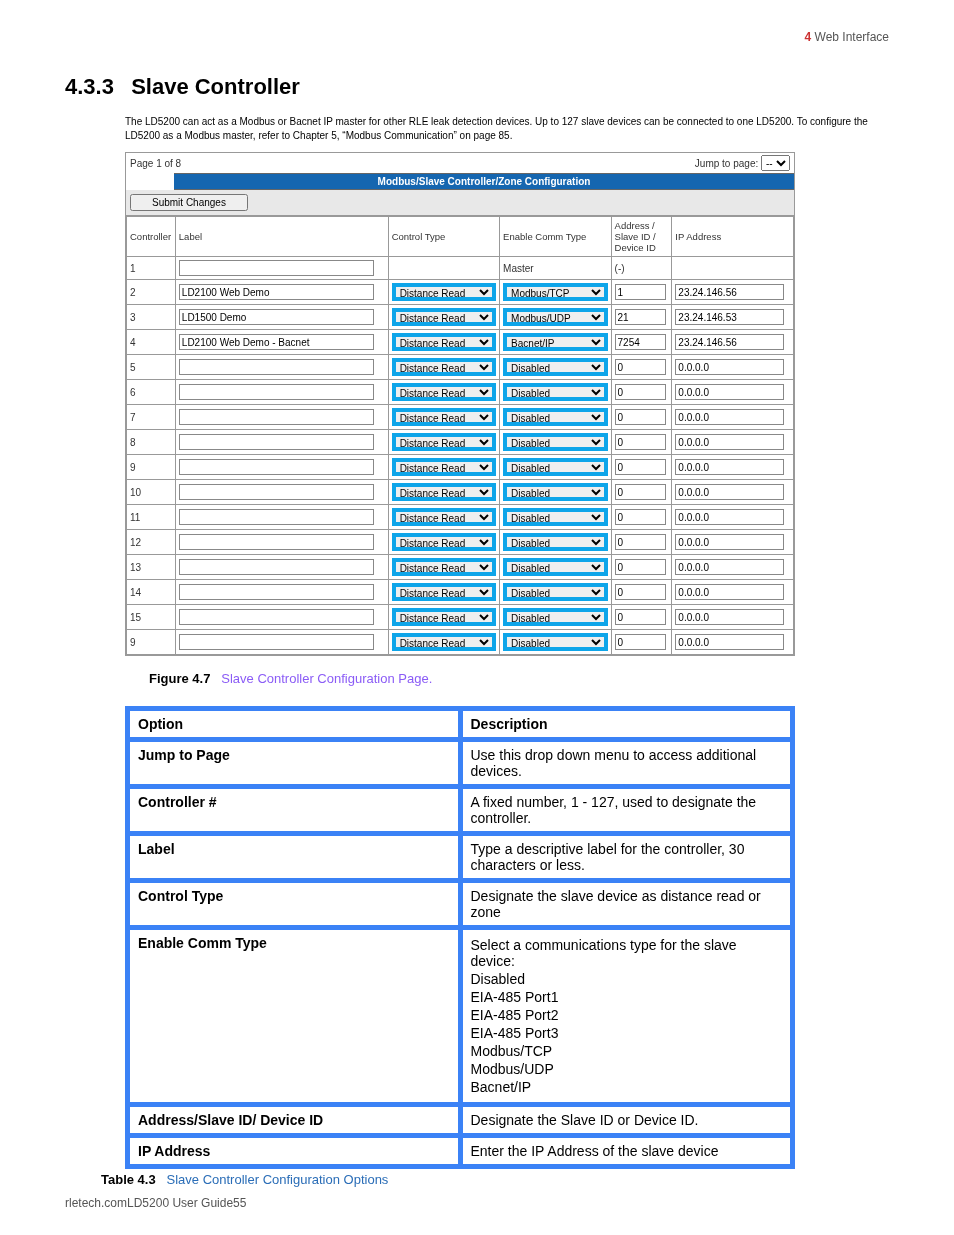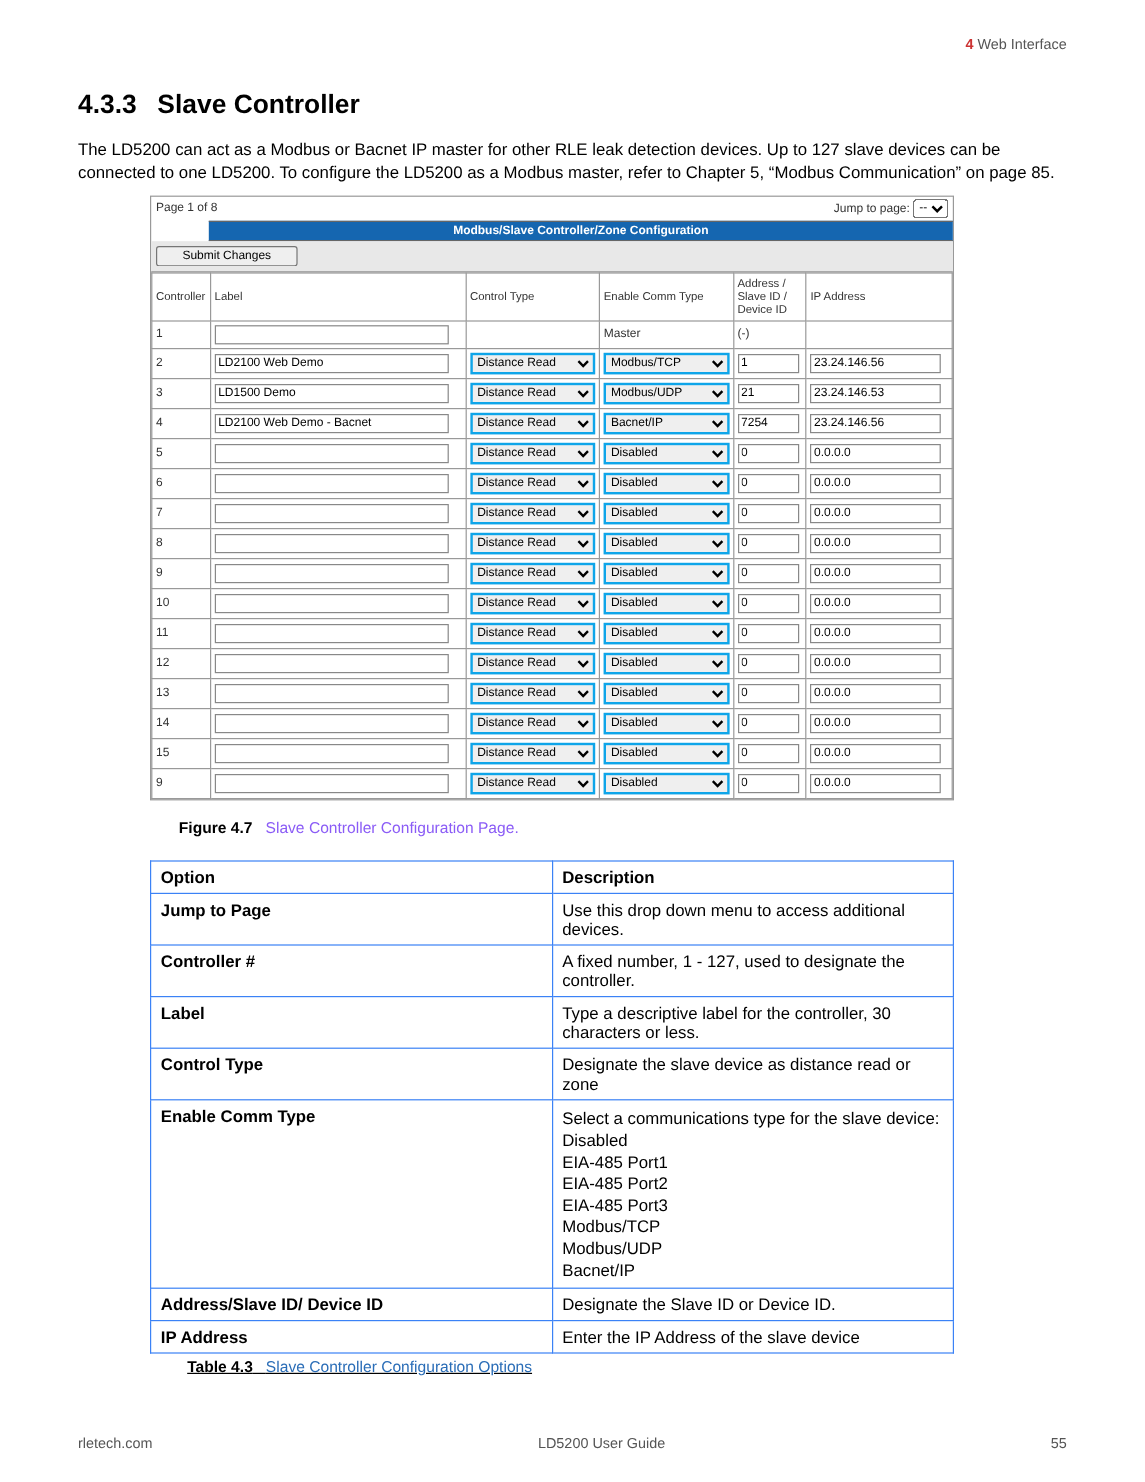--- a/index.html
+++ b/index.html
@@ -19,21 +19,21 @@
   }
   .header {
     text-align: right;
     font-size: 12px;
     color: #555;
     margin-bottom: 30px;
   }
   .header .chap-num { color: #cc3333; font-weight: bold; }
   .section-title { font-size: 22px; font-weight: bold; margin-bottom: 15px; }
   .section-num { display:inline-block; width:60px; }
-  .body-text { font-size: 14px; margin-bottom:10px; line-height:1.35; }
+  .body-text { font-size: 10px; margin-left: 60px; margin-bottom:10px; line-height:1.35; }
 
   
   .screenshot {
     margin-left: 60px;
     width: 670px;
     font-size: 10px;
     color:#333;
     border:1px solid #999;
   }
   .shot-top { display:flex; justify-content:space-between; align-items:center; padding:2px 4px; font-size:10px; }
@@ -64,53 +64,53 @@
   .col-ctrl { width:40px; }
   .col-label { width:210px; }
   .col-ctype { width:110px; }
   .col-comm { width:110px; }
   .col-addr { width:60px; }
   .col-ip { width:120px; }
   table.shot-table input[type=text] {
      width:95%; font-size:10px; padding:1px 2px; border:1px solid #888; height:16px;
   }
   table.shot-table select {
-     width:100%; font-size:10px; height:18px; border:2px solid #0ea5e9; background:#efefef;
+     width:100%; font-size:10px; height:18px; border:4px solid #0ea5e9; background:#efefef;
   }
 
   .figure-caption { margin:15px 0 20px 60px; font-size:13px; }
   .figure-caption .fig-label { font-weight:bold;padding-left:24px; }
   .figure-caption .fig-title { color:#8b5cf6; }
 
   
   table.options {
     margin-left:60px;
     width: 670px;
     border-collapse: collapse;
     font-size:14px;
   }
   table.options th, table.options td {
-    border:1px solid #3b82f6;
+    border:5px solid #3b82f6;
     padding:5px 8px;
     text-align:left;
     vertical-align:top;
   }
   table.options th { font-weight:bold; background:#fff; width:190px; }
   table.options thead th { background:#fff; }
   .multiline div { margin:2px 0; }
 
-  .table-caption { margin:3px 0 0 91px; font-size:13px;text-decoration:underline; }
+  .table-caption { margin:3px 0 0 36px; font-size:13px; }
   .table-caption .tbl-label { font-weight:bold; }
   .table-caption .tbl-title { color:#2a6db7; }
 
   .footer {
     position:absolute;
     bottom:25px; left:65px; right:65px;
     display:flex;
-    justify-content:space-between;
+    justify-content:flex-start;
     font-size:12px;
     color:#555;
     margin-top:44px;
   }
 </style>
 </head>
 <body>
 
 <div class="page">
 

